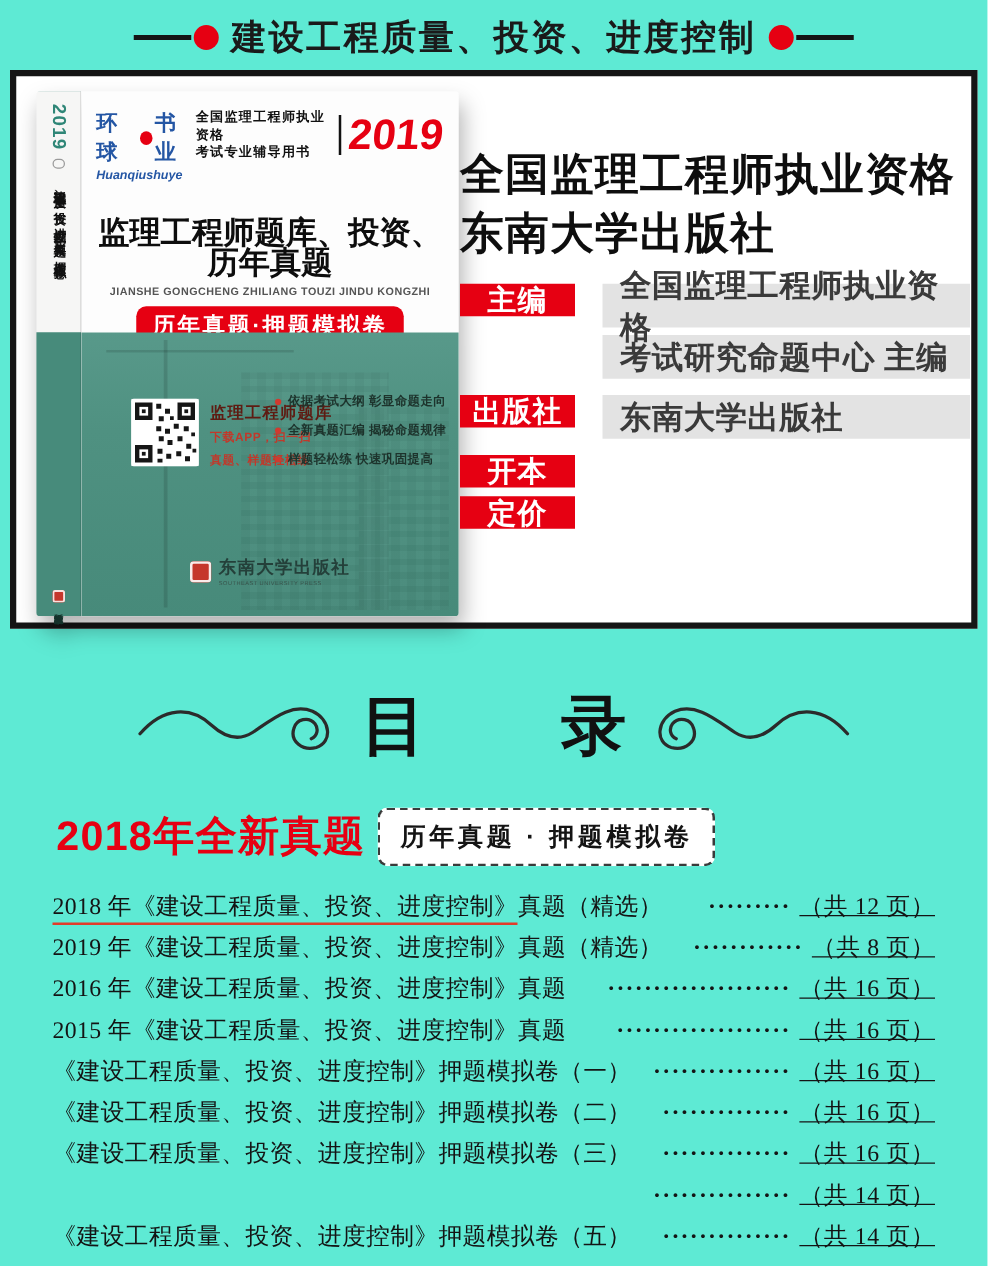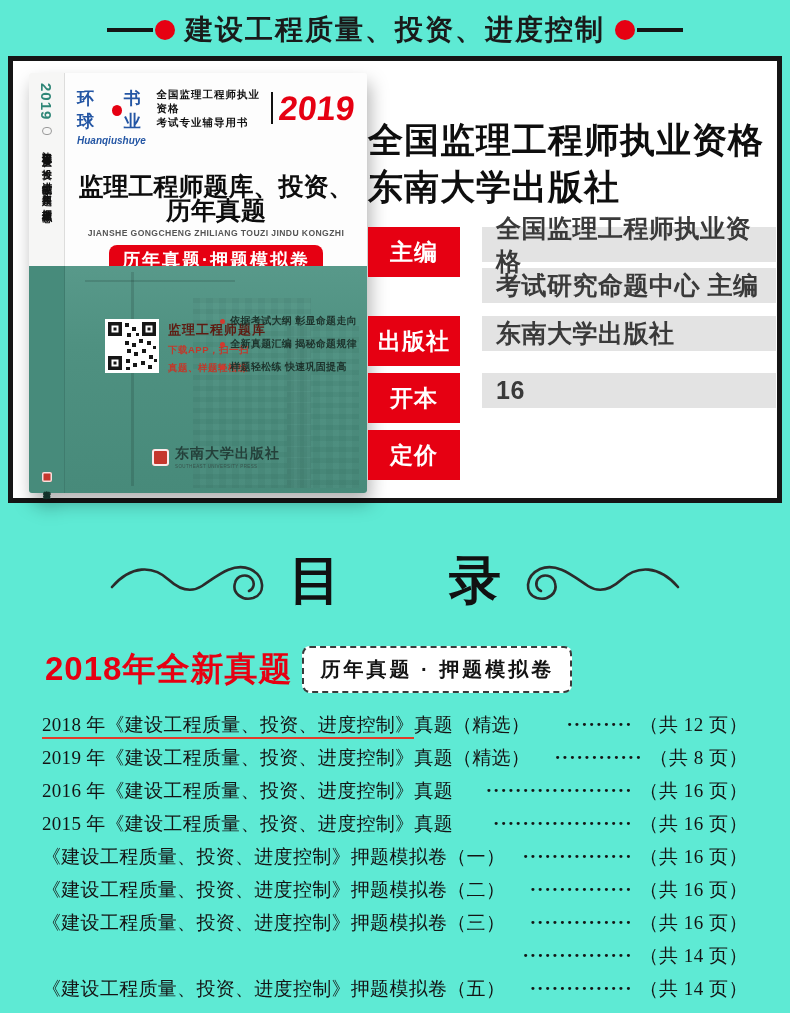--- a/index.html
+++ b/index.html
@@ -80,21 +80,21 @@
   .pub-logo { width:17px; height:17px; background:#c5372c; border-radius:3px;
               box-shadow:inset 0 0 0 2px rgba(255,255,255,0.9); }
   .pub-name { font-size:14px; font-weight:800; color:#24403a; letter-spacing:1px; }
   .pub-en { font-size:4.5px; color:#38544c; letter-spacing:0.4px; margin-top:1px; }
 
   
   .info { position:absolute; left:355px; top:55px; width:408px; }
   .info-title { font-size:35px; line-height:47px; font-weight:900; color:#0e0e0e; letter-spacing:1px; }
   .specs { margin-top:17px; }
   .spec-row { display:flex; align-items:flex-start; margin-bottom:7px; }
-  .spec-label { width:92px; height:50px; flex:0 0 auto; background:#e60012; color:#fff; display:flex;
+  .spec-label { width:92px; height:26px; flex:0 0 auto; background:#e60012; color:#fff; display:flex;
                 align-items:center; justify-content:center; font-size:23px; font-weight:800; letter-spacing:1px;
                 margin-right:22px; }
   .spec-values { flex:1; }
   .spec-value { background:#e3e3e3; height:35px; display:flex; align-items:center; padding:0 10px 0 14px;
                 font-size:25px; font-weight:700; color:#3a3a3a; margin-bottom:6px; letter-spacing:0.5px; }
   .spec-value:empty { display:none; }
 
   
   .toc-header { position:absolute; top:545px; left:0; width:100%; height:72px; display:flex;
                 align-items:center; justify-content:center; font-family:"Liberation Serif", serif; }
@@ -108,21 +108,21 @@
   .toc-badge { margin-left:10px; border:2px dashed #3a3a3a; border-radius:8px; padding:8px 16px;
                font-size:20px; font-weight:800; color:#141414; letter-spacing:3px; background:#fff; }
 
   .toc-list { position:absolute; left:42px; top:712px; width:706px; font-family:"Liberation Serif", serif; }
   .toc-row { display:flex; align-items:baseline; height:33px; font-size:19px; color:#141414; }
   .toc-main { white-space:nowrap; letter-spacing:0.3px; }
   .toc-u { border-bottom:2px solid #e23b2a; padding-bottom:2px; }
   .toc-u:empty { display:none; border:none; }
   .toc-spacer { flex:1; }
   .toc-dots { white-space:nowrap; letter-spacing:1px; font-weight:700; margin-right:7px; overflow:hidden; }
-  .toc-pages { white-space:nowrap; letter-spacing:0.5px; }
+  .toc-pages { white-space:nowrap; letter-spacing:0.5px;text-decoration:underline; }
 </style>
 </head>
 <body>
 
 <div class="page">
 
   <div class="banner">
     <span class="hline"></span>
     <span class="dot"></span>
     <span class="btitle">建设工程质量、投资、进度控制</span>
@@ -268,23 +268,20 @@
           </div>
         </div>
         <div class="spec-row">
           <div class="spec-label">出版社</div>
           <div class="spec-values">
             <div class="spec-value">东南大学出版社</div>
           </div>
         </div>
         <div class="spec-row">
           <div class="spec-label">开本</div>
-          <div class="spec-values">
-            <div class="spec-value">16</div>
-          </div>
         </div>
         <div class="spec-row">
           <div class="spec-label">定价</div>
         </div>
       </div>
     </div>
   </div>
 
   <div class="toc-header">
     <span class="flourish left">

